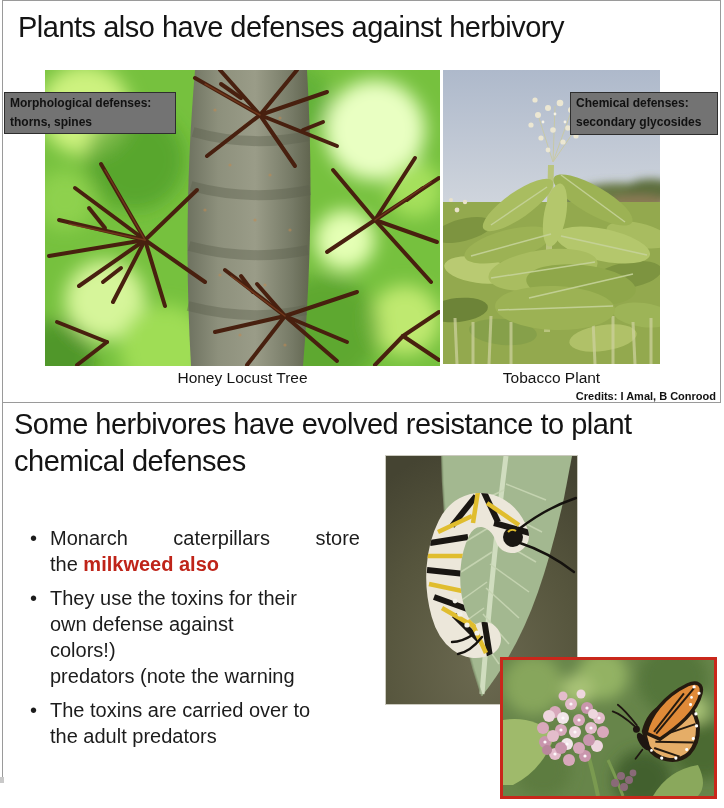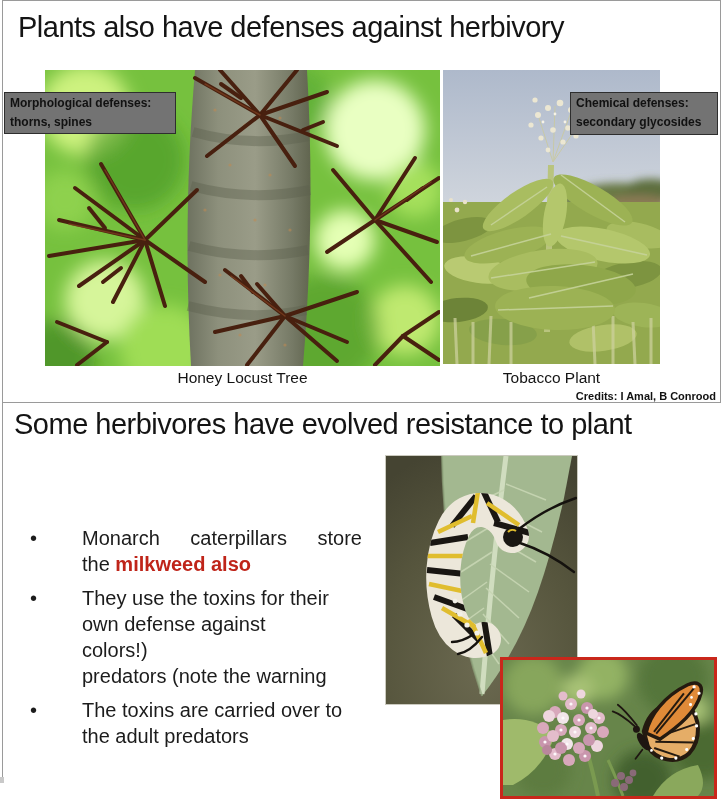--- a/index.html
+++ b/index.html
@@ -34,21 +34,21 @@
   
   .caption{font-size:15.5px;color:#141414;text-align:center;}
   .caption-left{left:45px;top:369px;width:395px;}
   .caption-right{left:443px;top:369px;width:217px;}
   .credits{left:400px;top:390px;width:316px;text-align:right;font-size:11px;font-weight:bold;color:#111;}
 
   
   .bullet-list{left:30px;top:525px;width:332px;}
   .bullet{display:flex;margin-bottom:8px;font-size:20px;line-height:26px;color:#1c1c1c;}
   .bullet .marker{width:20px;flex:none;}
-  .blines{width:310px;margin-left:32px;}
+  .blines{width:310px;}
   .bline{text-align:left;}
   .bullet:first-child .bline:first-child{text-align-last:justify;}
   .red{color:#bf2419;font-weight:bold;}
 </style>
 </head>
 <body>
 
 <div class="page">
 
   <div class="abs slide1-frame"></div>
@@ -279,20 +279,21 @@
     <div>Chemical defenses:</div>
     <div>secondary glycosides</div>
   </div>
 
   <div class="abs caption caption-left">Honey Locust Tree</div>
   <div class="abs caption caption-right">Tobacco Plant</div>
   <div class="abs credits">Credits: I Amal, B Conrood</div>
 
   <div class="abs s-title title2">
     <div>Some herbivores have evolved resistance to plant</div>
+    <div>chemical defenses</div>
   </div>
 
   <div class="abs photo caterpillar">
     <svg width="191" height="248" viewBox="0 0 191 248" xmlns="http://www.w3.org/2000/svg">
       <defs>
         <radialGradient id="catBg" cx="0.5" cy="0.85" r="0.9">
           <stop offset="0" stop-color="#6b6950"></stop>
             <stop offset="0.6" stop-color="#56553d"></stop>
             <stop offset="1" stop-color="#454432"></stop>
         </radialGradient>

